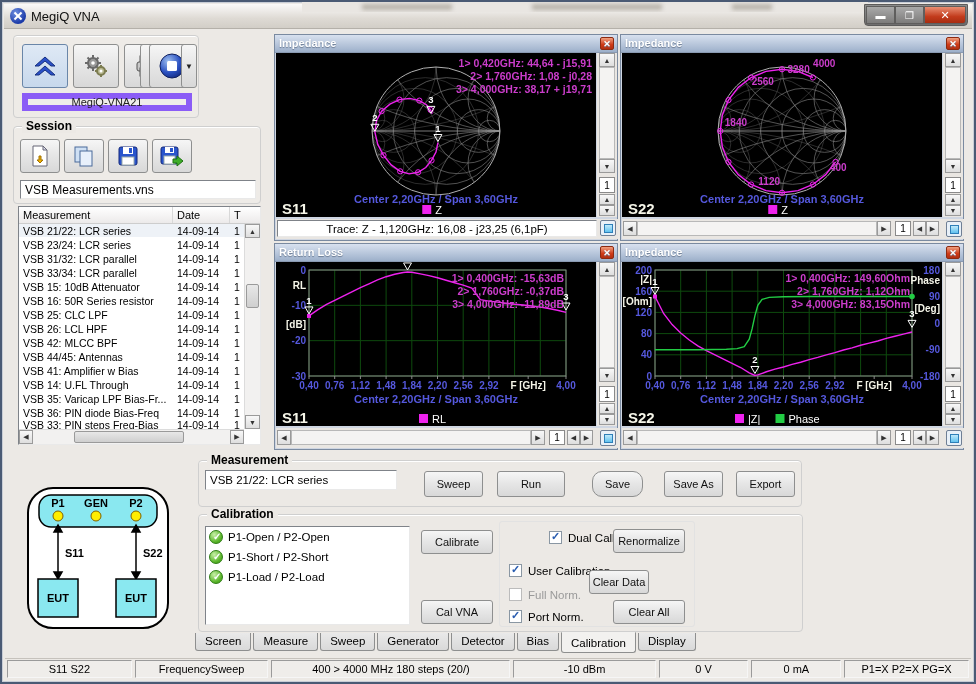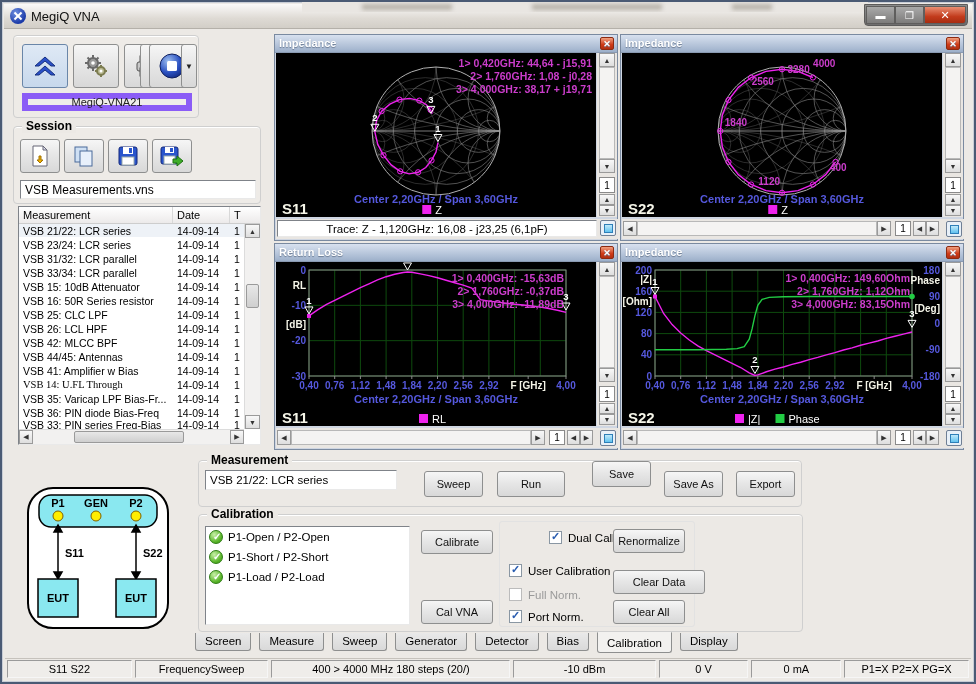--- a/index.html
+++ b/index.html
@@ -83,21 +83,21 @@
   .chk-ic:before { content:"✓"; position:absolute; left:3px; top:0px; color:#fff; font-size:10px; font-weight:bold; }
   .inner-panel { position:absolute; left:300px; top:6px; width:196px; height:106px; border:1px solid #e2e2e2; border-radius:3px; }
   .cbx-row { position:absolute; display:flex; align-items:center; gap:6px; font-size:11.5px; }
   .cbx { width:13px; height:13px; background:#fff; border:1px solid #8a97a3; display:flex; align-items:center; justify-content:center; }
   .cbx.on:before { content:"✓"; color:#2a5db0; font-size:11px; font-weight:bold; margin-top:-2px; }
   .cbx.dis { border-color:#bcbcbc; }
   .dis-label { color:#9a9a9a; }
 
   
   .tabs { position:absolute; left:193px; top:631px; height:22px; display:flex; }
-  .tab { height:18px; padding:2px 9px 0; border:1px solid #8e8f8f; border-top:none; margin-right:8px;
+  .tab { height:18px; padding:2px 9px 0; border:1px solid #8e8f8f; border-top:none; margin-right:2px;
     border-radius:0 0 3px 3px; background:linear-gradient(#e9e9e9,#d9d9d9); font-size:11.5px; }
   .tab.active { height:21px; background:#f2f1ef; border-top:1px solid #f2f1ef; margin-top:-1px; padding-top:4px; }
 
   
   .statusbar { position:absolute; left:3px; right:3px; bottom:3px; height:21px; display:flex; gap:3px; padding:1px 2px; border-top:1px solid #c6c2bc; }
   .scell { border:1px solid; border-color:#9a9a9a #f6f6f6 #f6f6f6 #9a9a9a; background:#efedea; display:flex; align-items:center; justify-content:center; font-size:11px; color:#000; overflow:hidden; white-space:nowrap; }
 
   
   .diagram { position:absolute; left:25px; top:485px; width:142px; height:142px; background:#fff; border:2px solid #000; border-radius:26px; }
 
@@ -264,36 +264,36 @@
           <div class="td" style="width: 154px;">VSB 44/45: Antennas</div>
           <div class="td" style="width: 57px;">14-09-14</div>
           <div class="td" style="width: 14px;">1</div>
         </div>
         <div class="trow">
           <div class="td" style="width: 154px;">VSB 41: Amplifier w Bias</div>
           <div class="td" style="width: 57px;">14-09-14</div>
           <div class="td" style="width: 14px;">1</div>
         </div>
         <div class="trow">
-          <div class="td" style="width: 154px; font-family: Liberation Serif, serif;">VSB 14: U.FL Through</div>
+          <div class="td" style="width: 154px;">VSB 14: U.FL Through</div>
           <div class="td" style="width: 57px;">14-09-14</div>
           <div class="td" style="width: 14px;">1</div>
         </div>
         <div class="trow">
           <div class="td" style="width: 154px;">VSB 35: Varicap LPF Bias-Fr...</div>
           <div class="td" style="width: 57px;">14-09-14</div>
           <div class="td" style="width: 14px;">1</div>
         </div>
         <div class="trow">
           <div class="td" style="width: 154px;">VSB 36: PIN diode Bias-Freq</div>
           <div class="td" style="width: 57px;">14-09-14</div>
           <div class="td" style="width: 14px;">1</div>
         </div>
         <div class="trow" style="height: 11px; overflow: hidden;">
-          <div class="td" style="width: 154px;">VSB 33: PIN series Freq-Bias</div>
+          <div class="td" style="width: 154px;">VSB 33: PIN steps Freq-Bias</div>
           <div class="td" style="width: 57px;">14-09-14</div>
           <div class="td" style="width: 14px;">1</div>
         </div>
       </div>
     <div class="vscroll">
       <div class="sb-btn" style="left:0;top:0;width:15px;height:14px">▲</div>
       <div class="sb-thumb" style="left:1px;top:60px;width:13px;height:24px"></div>
       <div class="sb-btn" style="left:0;bottom:0;width:15px;height:14px">▼</div>
     </div>
     <div class="hscroll-t">
@@ -645,21 +645,21 @@
         </div>
       </div>
     </div>
 
   <div class="group meas-group">
     <span class="glabel">Measurement</span>
     <div class="sunken meas-input">VSB 21/22: LCR series</div>
     <div id="meas-buttons">
         <div class="btn7" style="position: absolute; top: 10px; width: 59px; height: 26px; left: 225px;">Sweep</div>
         <div class="btn7" style="position: absolute; top: 10px; width: 68px; height: 26px; left: 298px;">Run</div>
-        <div class="btn7" style="position: absolute; top: 0; width: 59px; height: 26px; left: 393px;">Save</div>
+        <div class="btn7" style="position: absolute; top: 10px; width: 51px; height: 26px; left: 393px; border-radius: 10px;">Save</div>
         <div class="btn7" style="position: absolute; top: 10px; width: 59px; height: 26px; left: 465px;">Save As</div>
         <div class="btn7" style="position: absolute; top: 10px; width: 59px; height: 26px; left: 537px;">Export</div>
       </div>
   </div>
 
   <div class="group cal-group">
     <span class="glabel">Calibration</span>
     <div class="sunken cal-list" id="cal-list">
         <div class="cal-item">
           <span class="chk-ic"></span>
@@ -689,21 +689,21 @@
         <div class="cbx-row" style="left: 310px; top: 73px;">
           <span class="cbx dis"></span>
           <span class="dis-label">Full Norm.</span>
         </div>
         <div class="cbx-row" style="left: 310px; top: 95px;">
           <span class="cbx on"></span>
           <span>Port Norm.</span>
         </div>
       </div>
     <div class="btn7" style="position:absolute;left:414px;top:14px;width:72px;height:24px">Renormalize</div>
-    <div class="btn7" style="position:absolute;left:414px;top:55px;width:92px;height:24px">Clear Data</div>
+    <div class="btn7" style="position:absolute;left:390px;top:55px;width:60px;height:24px">Clear Data</div>
     <div class="btn7" style="position:absolute;left:414px;top:85px;width:72px;height:24px">Clear All</div>
   </div>
 
   <div class="tabs" id="tabs-root">
       <div class="tab">Screen</div>
       <div class="tab">Measure</div>
       <div class="tab">Sweep</div>
       <div class="tab">Generator</div>
       <div class="tab">Detector</div>
       <div class="tab">Bias</div>

